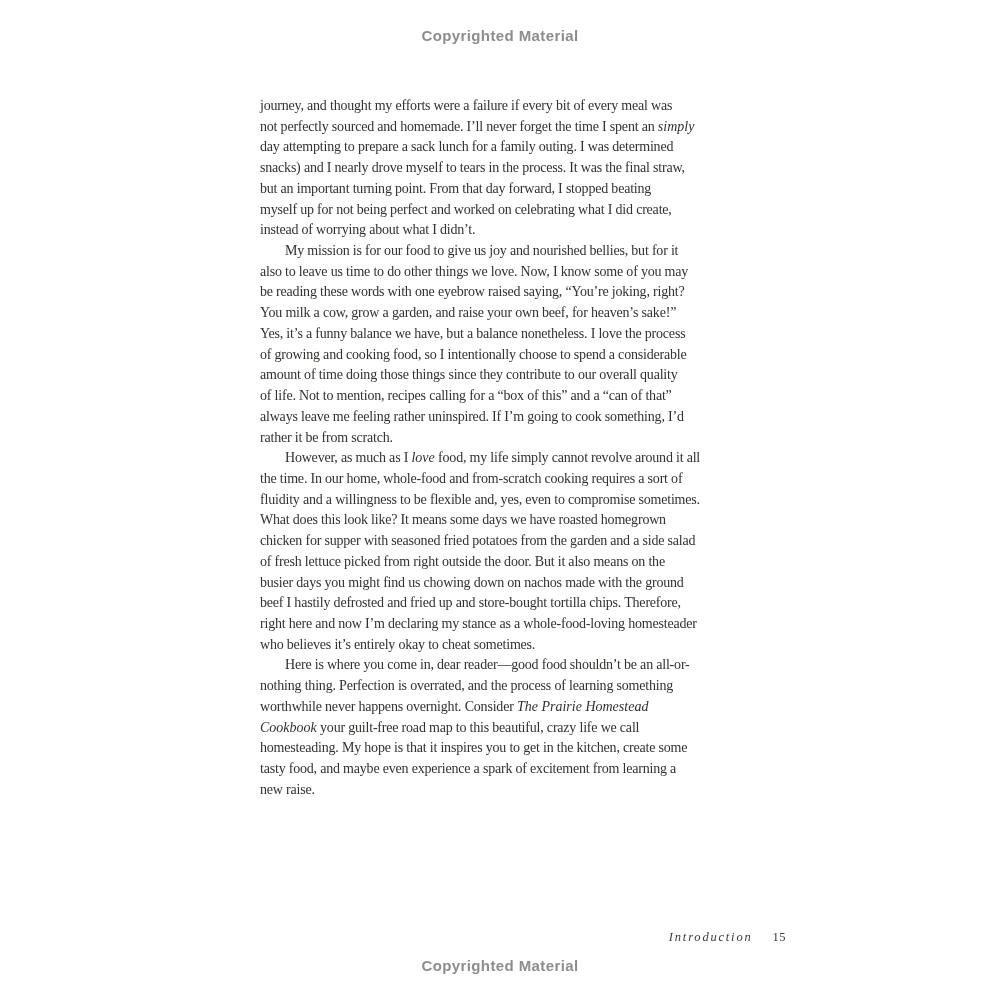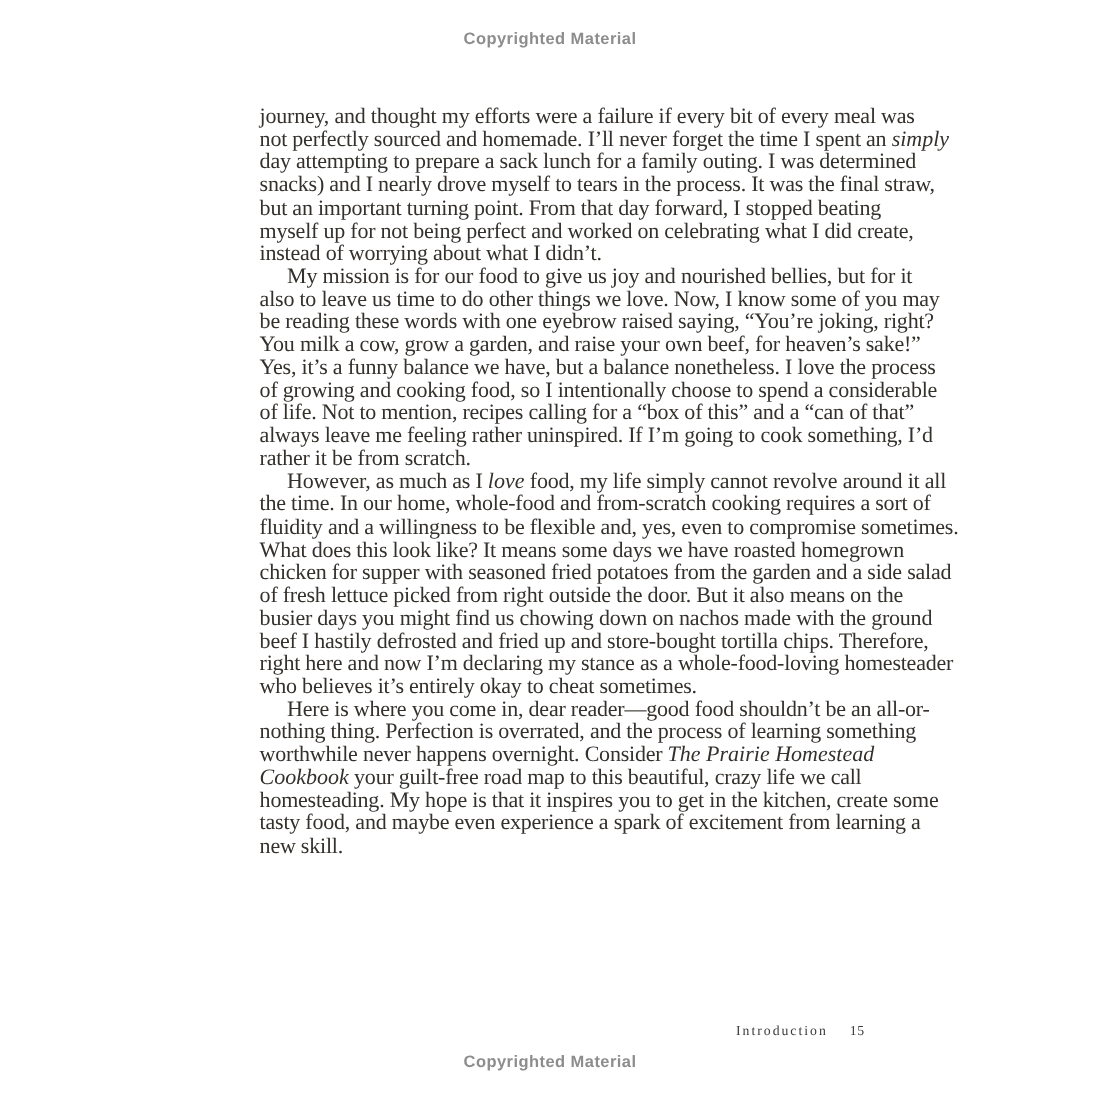--- a/index.html
+++ b/index.html
@@ -24,25 +24,25 @@
     font-weight: bold;
     font-size: 15px;
     letter-spacing: 0.4px;
     color: var(--copyright-color, #8d8d8d);
   }
   .copyright-banner.top { top: 27px; }
   .copyright-banner.bottom { top: 957px; }
 
   .text-block {
     position: absolute;
-    left: 236px;
+    left: 260px;
     top: 96px;
     width: 508px;
     color: var(--body-color, #34302c);
-    font-size: 20px;
+    font-size: 14px;
     letter-spacing: -0.2px;
     line-height: 20.72px;
   }
   .text-block .line {
     white-space: nowrap;
   }
   .text-block .para.indent .line:first-child {
     text-indent: 25px;
   }
   .text-block em {
@@ -54,20 +54,21 @@
     position: absolute;
     left: 249px;
     top: 930px;
     width: 537px;
     text-align: right;
     color: var(--footer-color, #3c3a38);
     font-size: 12.5px;
   }
   .footer .section {
     letter-spacing: 1.8px;
+    font-style: italic;
   }
   .footer .pagenum {
     margin-left: 20px;
     letter-spacing: 0.5px;
   }
 </style>
 </head>
 <body>
 
 <div class="page" style="--bg: #ffffff; --body-color: #34302c; --copyright-color: #8d8d8d; --footer-color: #3c3a38;">
@@ -84,20 +85,21 @@
         <div class="line">myself up for not being perfect and worked on celebrating what I did create,</div>
         <div class="line">instead of worrying about what I didn’t.</div>
       </div>
       <div class="para indent">
         <div class="line">My mission is for our food to give us joy and nourished bellies, but for it</div>
         <div class="line">also to leave us time to do other things we love. Now, I know some of you may</div>
         <div class="line">be reading these words with one eyebrow raised saying, “You’re joking, right?</div>
         <div class="line">You milk a cow, grow a garden, and raise your own beef, for heaven’s sake!”</div>
         <div class="line">Yes, it’s a funny balance we have, but a balance nonetheless. I love the process</div>
         <div class="line">of growing and cooking food, so I intentionally choose to spend a considerable</div>
+        <div class="line">amount of time doing those things since they contribute to our overall quality</div>
         <div class="line">of life. Not to mention, recipes calling for a “box of this” and a “can of that”</div>
         <div class="line">always leave me feeling rather uninspired. If I’m going to cook something, I’d</div>
         <div class="line">rather it be from scratch.</div>
       </div>
       <div class="para indent">
         <div class="line">However, as much as I <em>love</em> food, my life simply cannot revolve around it all</div>
         <div class="line">the time. In our home, whole-food and from-scratch cooking requires a sort of</div>
         <div class="line">fluidity and a willingness to be flexible and, yes, even to compromise sometimes.</div>
         <div class="line">What does this look like? It means some days we have roasted homegrown</div>
         <div class="line">chicken for supper with seasoned fried potatoes from the garden and a side salad</div>
@@ -107,21 +109,21 @@
         <div class="line">right here and now I’m declaring my stance as a whole-food-loving homesteader</div>
         <div class="line">who believes it’s entirely okay to cheat sometimes.</div>
       </div>
       <div class="para indent">
         <div class="line">Here is where you come in, dear reader—good food shouldn’t be an all-or-</div>
         <div class="line">nothing thing. Perfection is overrated, and the process of learning something</div>
         <div class="line">worthwhile never happens overnight. Consider <em>The Prairie Homestead</em></div>
         <div class="line"><em>Cookbook</em> your guilt-free road map to this beautiful, crazy life we call</div>
         <div class="line">homesteading. My hope is that it inspires you to get in the kitchen, create some</div>
         <div class="line">tasty food, and maybe even experience a spark of excitement from learning a</div>
-        <div class="line">new skill.</div>
+        <div class="line">new raise.</div>
       </div>
     </div>
 
   <div class="footer">
     <span class="section">Introduction</span><span class="pagenum">15</span>
   </div>
 
   <div class="copyright-banner bottom">Copyrighted Material</div>
 
 </div>

